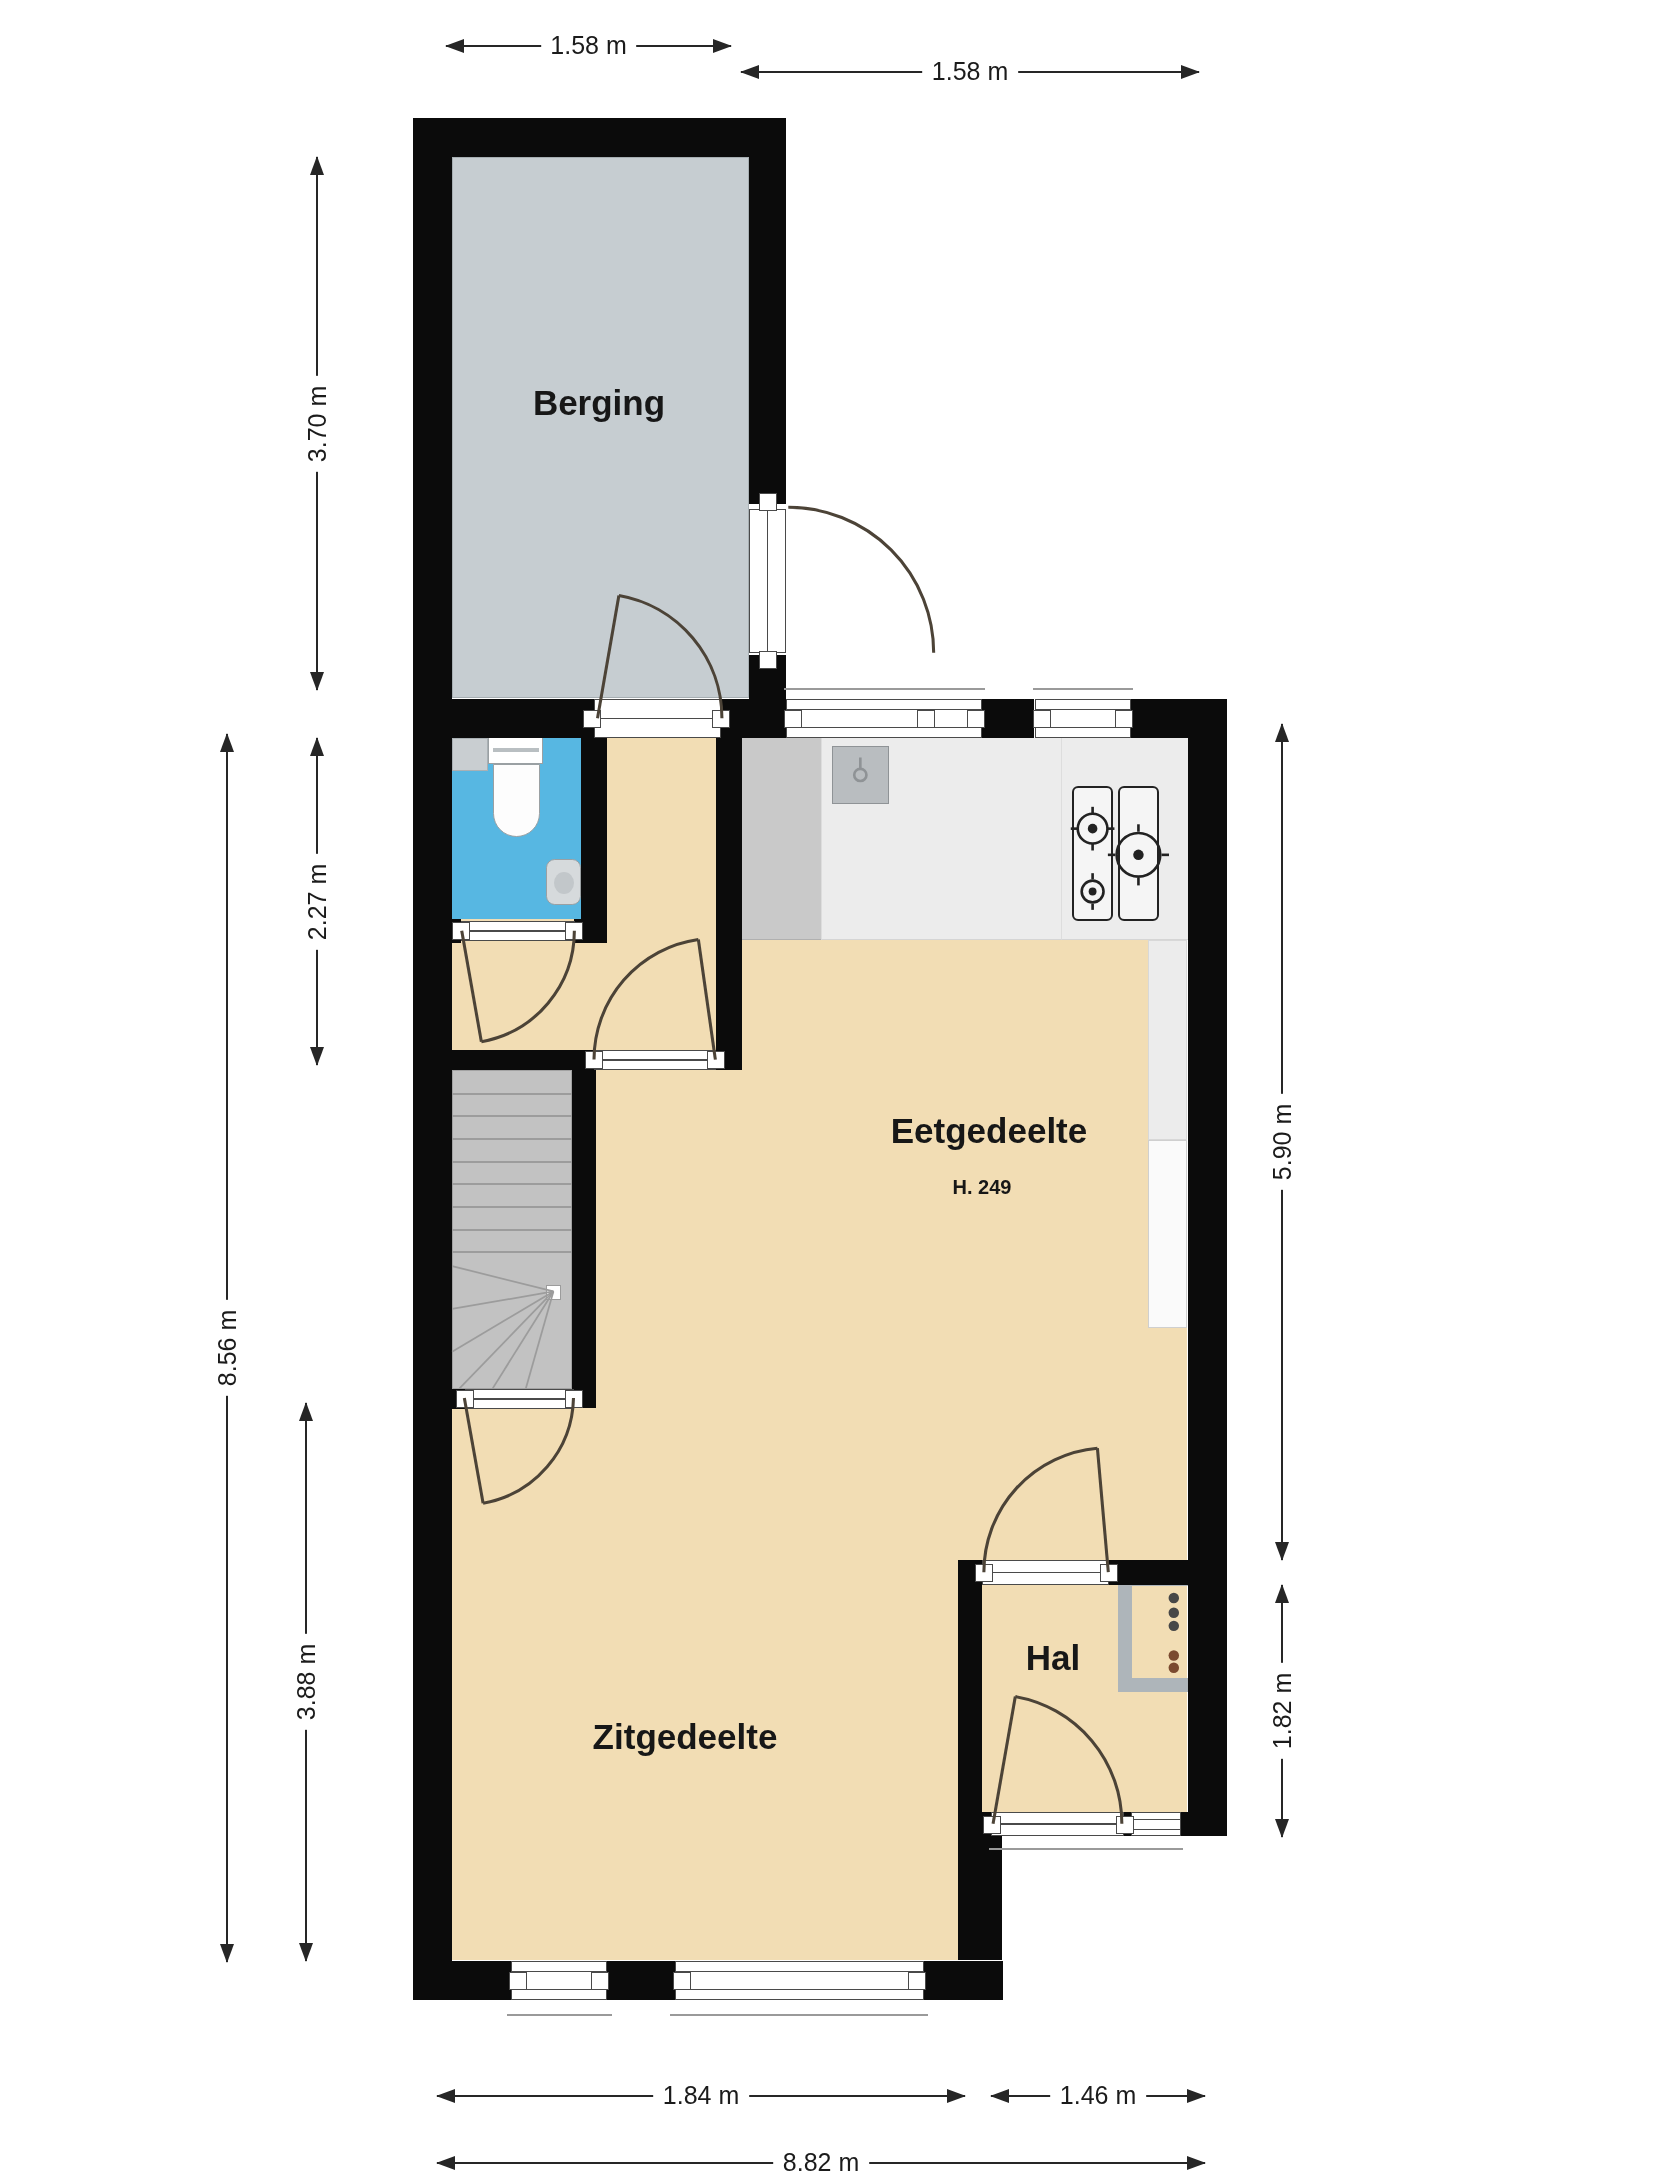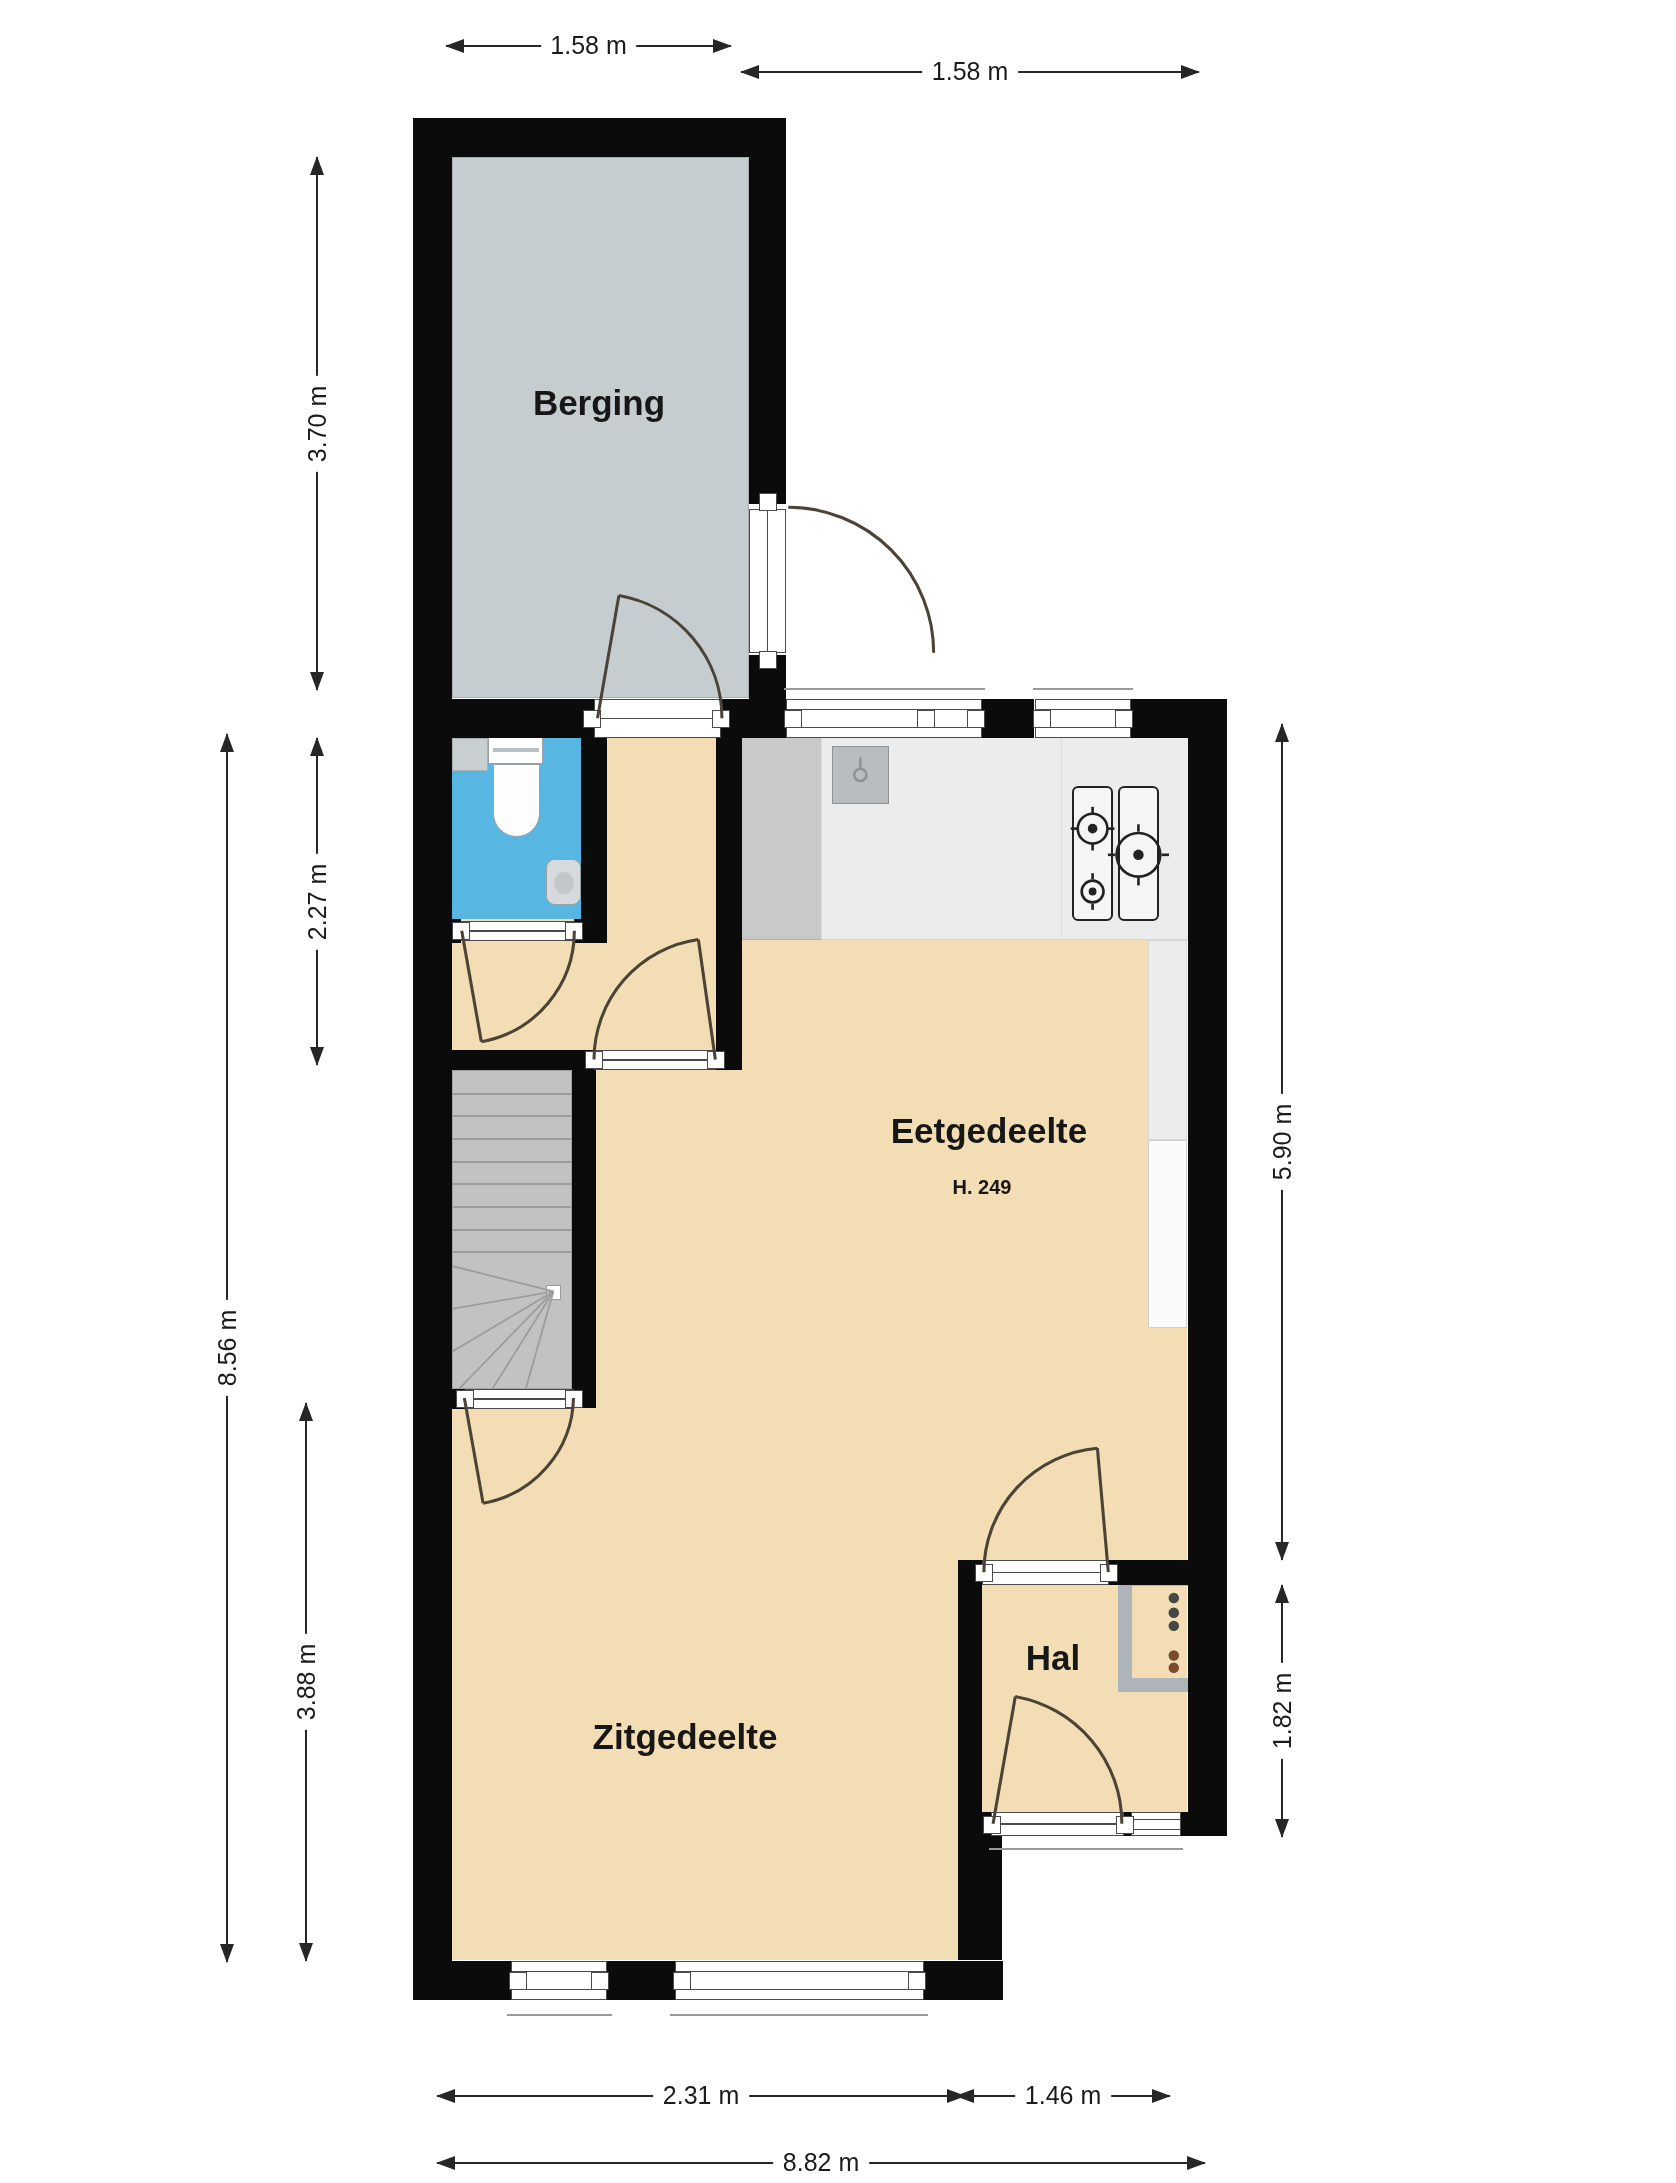--- a/index.html
+++ b/index.html
@@ -294,23 +294,23 @@
   <div class="dim-v" style="left:1272px;top:1585px;height:252px;">
     <div class="dline"></div>
       <div class="ah ah-u"></div>
       <div class="ah ah-d"></div>
     <div class="dlabel">1.82 m</div>
   </div>
   <div class="dim-h" style="left:437px;top:2086px;width:528px;">
     <div class="dline"></div>
       <div class="ah ah-l"></div>
       <div class="ah ah-r"></div>
-    <div class="dlabel">2.31 m</div>
-  </div>
-  <div class="dim-h" style="left:956px;top:2086px;width:214px;">
+    <div class="dlabel">1.84 m</div>
+  </div>
+  <div class="dim-h" style="left:991px;top:2086px;width:214px;">
     <div class="dline"></div>
       <div class="ah ah-l"></div>
       <div class="ah ah-r"></div>
     <div class="dlabel">1.46 m</div>
   </div>
   <div class="dim-h" style="left:437px;top:2153px;width:768px;">
     <div class="dline"></div>
       <div class="ah ah-l"></div>
       <div class="ah ah-r"></div>
     <div class="dlabel">8.82 m</div>

